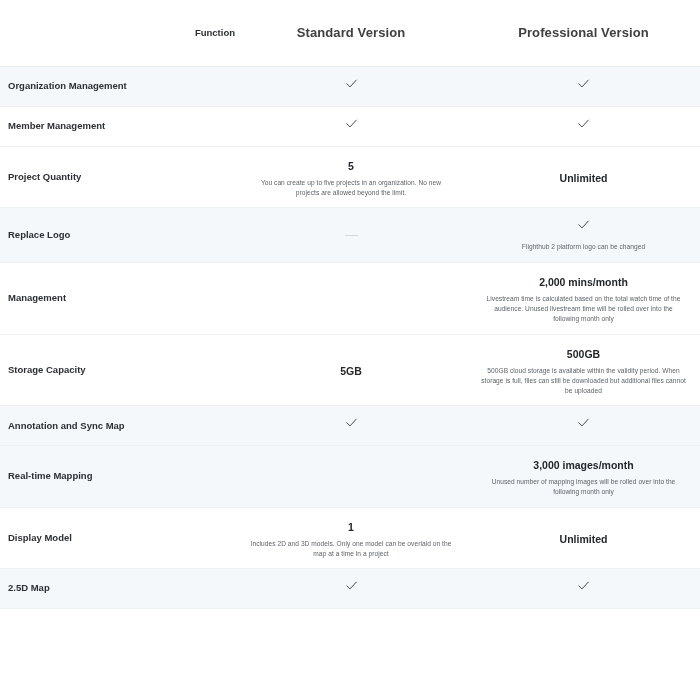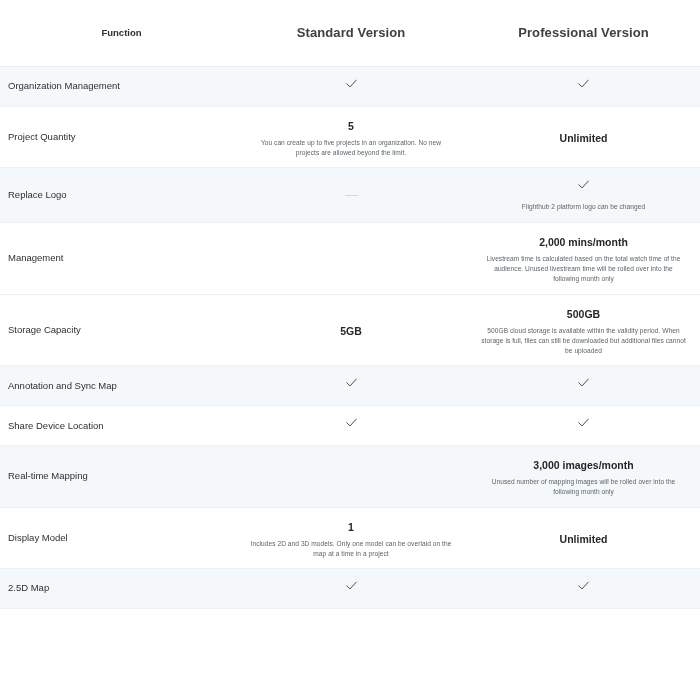--- a/index.html
+++ b/index.html
@@ -26,21 +26,21 @@
   
   thead tr { height: 66px; background: #ffffff; }
 
   thead th {
     font-weight: 700;
     vertical-align: middle;
     border-bottom: 1px solid #eceff1;
   }
 
   th.th-function {
-    text-align: center;
+    text-align: right;
     padding-left: 8px;
     font-size: 9.5px;
     font-weight: 700;
     color: #2b3034;
     margin-left: 28px;
   }
 
   th.th-plan {
     text-align: center;
     font-size: 13px;
@@ -56,21 +56,21 @@
 
   td {
     vertical-align: middle;
     padding: 9px 6px;
   }
 
   td.cell-function {
     text-align: left;
     padding-left: 8px;
     font-size: 9.5px;
-    font-weight: 400;
+    font-weight: 700;
     color: #2b3034;
     line-height: 1.3;
   }
 
   td.cell-value {
     text-align: center;
     padding-left: 14px;
     padding-right: 14px;
   }
 
@@ -132,20 +132,29 @@
       <tr class="shaded">
         <td class="cell-function">Organization Management</td>
         <td class="cell-value"><span class="stack"><span class="check-icon"><svg viewBox="0 0 24 24" fill="none" xmlns="http://www.w3.org/2000/svg">
                 <path d="M4.5 12.4 L9.6 17.5 L19.6 6.6" stroke="#3c4247" stroke-width="1.5" stroke-linecap="round" stroke-linejoin="round"></path>
               </svg></span></span></td>
         <td class="cell-value"><span class="stack"><span class="check-icon"><svg viewBox="0 0 24 24" fill="none" xmlns="http://www.w3.org/2000/svg">
                 <path d="M4.5 12.4 L9.6 17.5 L19.6 6.6" stroke="#3c4247" stroke-width="1.5" stroke-linecap="round" stroke-linejoin="round"></path>
               </svg></span></span></td>
       </tr>
       <tr>
+        <td class="cell-function">Member Management</td>
+        <td class="cell-value"><span class="stack"><span class="check-icon"><svg viewBox="0 0 24 24" fill="none" xmlns="http://www.w3.org/2000/svg">
+                <path d="M4.5 12.4 L9.6 17.5 L19.6 6.6" stroke="#3c4247" stroke-width="1.5" stroke-linecap="round" stroke-linejoin="round"></path>
+              </svg></span></span></td>
+        <td class="cell-value"><span class="stack"><span class="check-icon"><svg viewBox="0 0 24 24" fill="none" xmlns="http://www.w3.org/2000/svg">
+                <path d="M4.5 12.4 L9.6 17.5 L19.6 6.6" stroke="#3c4247" stroke-width="1.5" stroke-linecap="round" stroke-linejoin="round"></path>
+              </svg></span></span></td>
+      </tr>
+      <tr>
         <td class="cell-function">Project Quantity</td>
         <td class="cell-value"><span class="value-main">5</span><span class="value-note">You can create up to five projects in an organization. No new projects are allowed beyond the limit.</span></td>
         <td class="cell-value"><span class="value-main">Unlimited</span></td>
       </tr>
       <tr class="shaded">
         <td class="cell-function">Replace Logo</td>
         <td class="cell-value"><span class="dash-icon"></span></td>
         <td class="cell-value"><span class="stack"><span class="check-icon"><svg viewBox="0 0 24 24" fill="none" xmlns="http://www.w3.org/2000/svg">
                 <path d="M4.5 12.4 L9.6 17.5 L19.6 6.6" stroke="#3c4247" stroke-width="1.5" stroke-linecap="round" stroke-linejoin="round"></path>
               </svg></span><span class="value-note">Flighthub 2 platform logo can be changed</span></span></td>
@@ -162,29 +171,20 @@
       </tr>
       <tr class="shaded">
         <td class="cell-function">Annotation and Sync Map</td>
         <td class="cell-value"><span class="stack"><span class="check-icon"><svg viewBox="0 0 24 24" fill="none" xmlns="http://www.w3.org/2000/svg">
                 <path d="M4.5 12.4 L9.6 17.5 L19.6 6.6" stroke="#3c4247" stroke-width="1.5" stroke-linecap="round" stroke-linejoin="round"></path>
               </svg></span></span></td>
         <td class="cell-value"><span class="stack"><span class="check-icon"><svg viewBox="0 0 24 24" fill="none" xmlns="http://www.w3.org/2000/svg">
                 <path d="M4.5 12.4 L9.6 17.5 L19.6 6.6" stroke="#3c4247" stroke-width="1.5" stroke-linecap="round" stroke-linejoin="round"></path>
               </svg></span></span></td>
       </tr>
-      <tr>
-        <td class="cell-function">Share Device Location</td>
-        <td class="cell-value"><span class="stack"><span class="check-icon"><svg viewBox="0 0 24 24" fill="none" xmlns="http://www.w3.org/2000/svg">
-                <path d="M4.5 12.4 L9.6 17.5 L19.6 6.6" stroke="#3c4247" stroke-width="1.5" stroke-linecap="round" stroke-linejoin="round"></path>
-              </svg></span></span></td>
-        <td class="cell-value"><span class="stack"><span class="check-icon"><svg viewBox="0 0 24 24" fill="none" xmlns="http://www.w3.org/2000/svg">
-                <path d="M4.5 12.4 L9.6 17.5 L19.6 6.6" stroke="#3c4247" stroke-width="1.5" stroke-linecap="round" stroke-linejoin="round"></path>
-              </svg></span></span></td>
-      </tr>
       <tr class="shaded">
         <td class="cell-function">Real-time Mapping</td>
         <td class="cell-value"></td>
         <td class="cell-value"><span class="value-main">3,000 images/month</span><span class="value-note">Unused number of mapping images will be rolled over into the following month only</span></td>
       </tr>
       <tr>
         <td class="cell-function">Display Model</td>
         <td class="cell-value"><span class="value-main">1</span><span class="value-note">Includes 2D and 3D models. Only one model can be overlaid on the map at a time in a project</span></td>
         <td class="cell-value"><span class="value-main">Unlimited</span></td>
       </tr>

